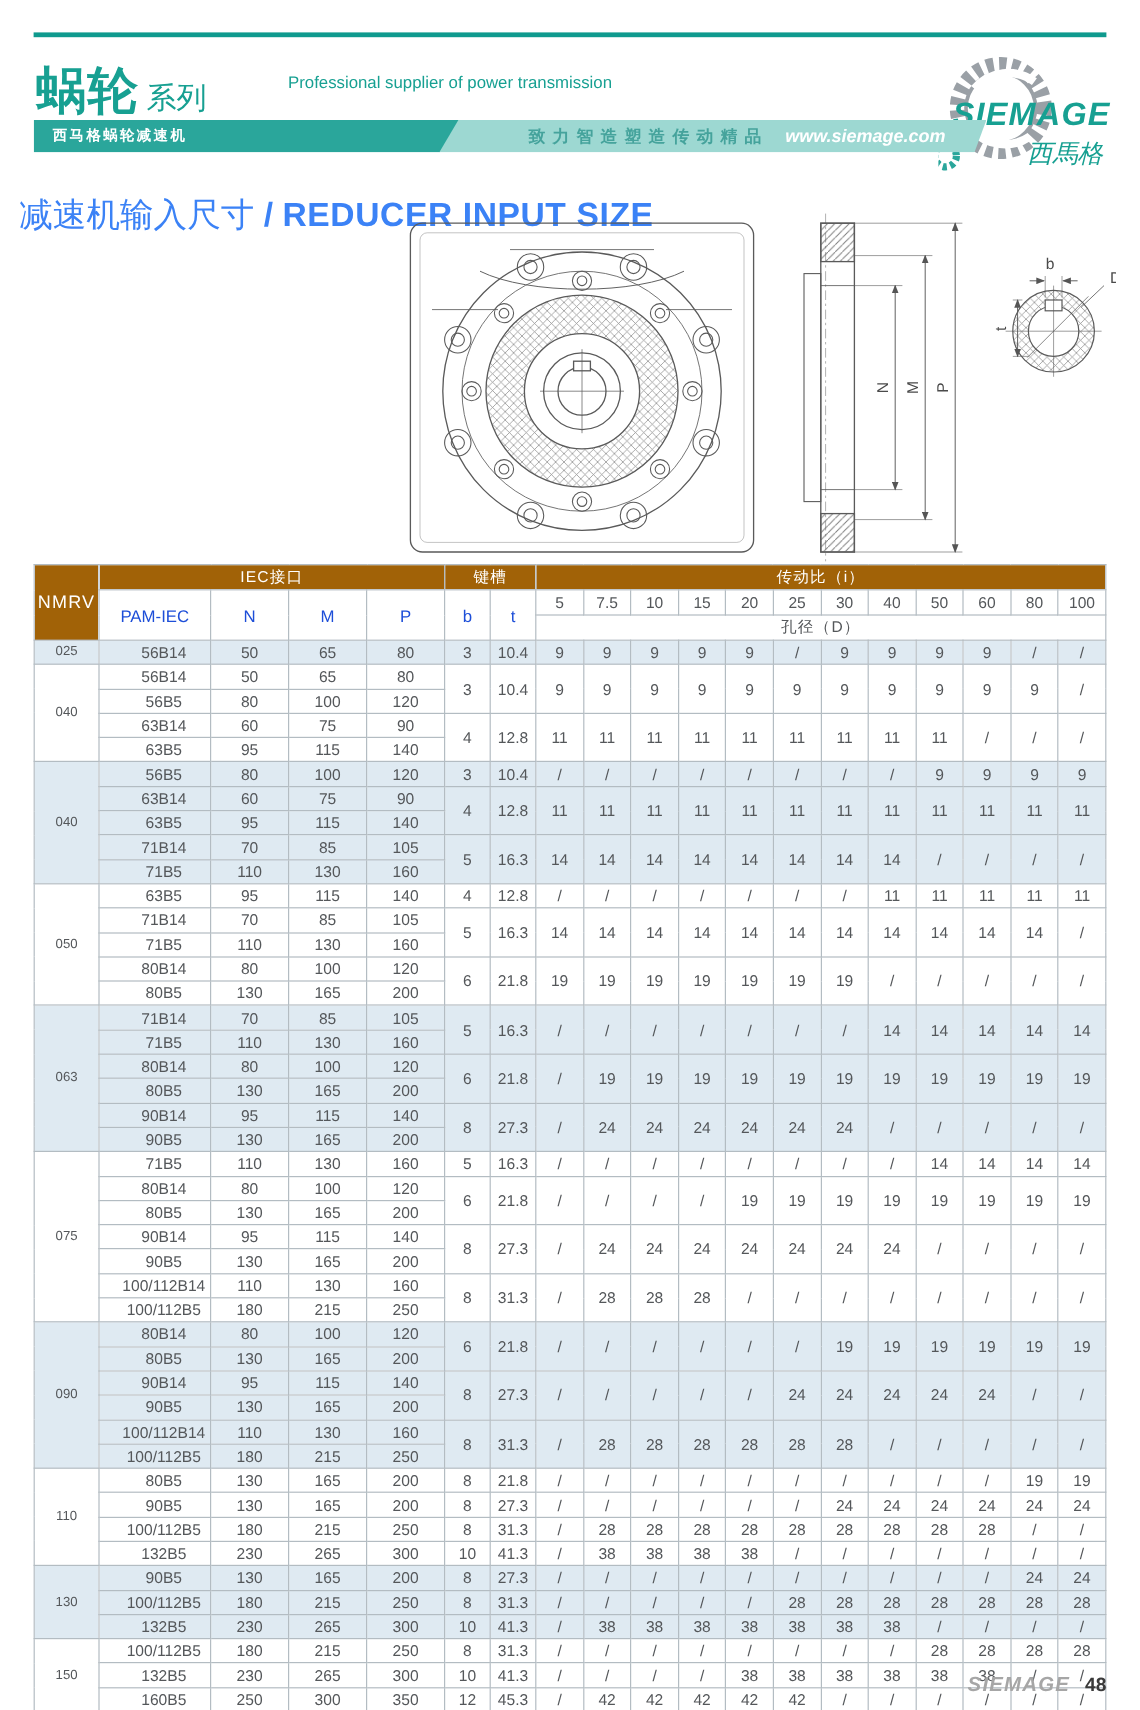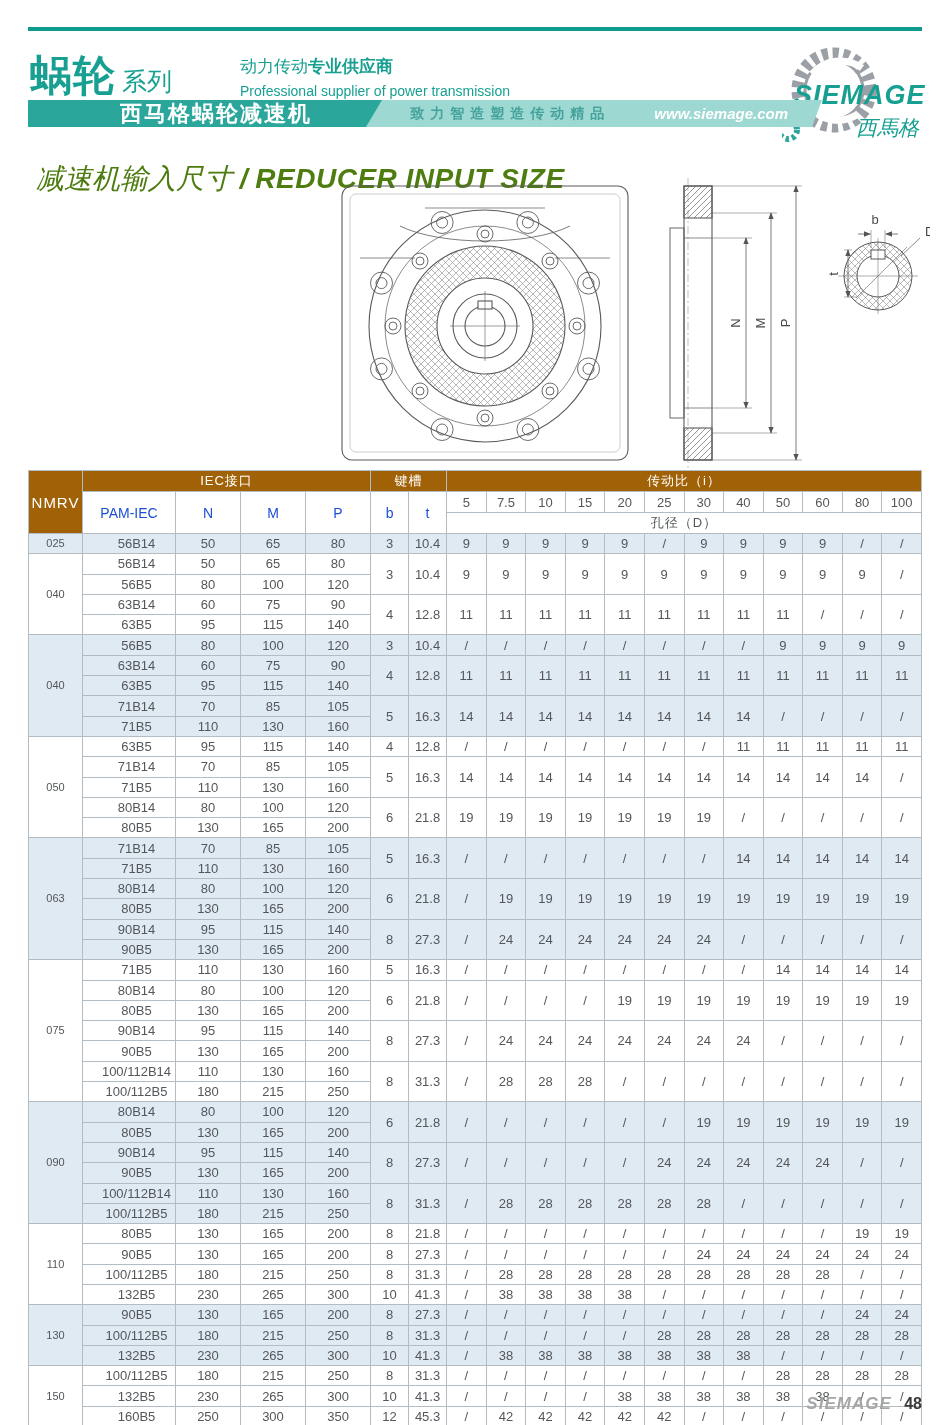--- a/index.html
+++ b/index.html
@@ -17,31 +17,31 @@
   .tagline-zh b{font-weight:bold;}
   .tagline-en{font-size:14px;margin-top:5px;}
   .logo{left:782px;top:38px;width:160px;height:105px;}
   .logo svg{position:absolute;left:0;top:0;}
   .logo-word{position:absolute;left:12px;top:42px;font-size:27px;font-weight:bold;
              font-style:italic;color:#17a092;letter-spacing:1px;}
   .logo-cn{position:absolute;left:74px;top:76px;font-size:21px;color:#17a092;
            font-family:Liberation Serif, serif;font-style:italic;}
   .banner-dark{left:28px;top:100px;width:360px;height:27px;background:#2aa69b;
                clip-path:polygon(0 0,100% 0,94% 100%,0 100%);
-               color:#fff;font-size:22px;font-weight:bold;line-height:27px;
-               padding-left:16px;box-sizing:border-box;letter-spacing:2px;text-align:center;}
+               color:#fff;font-size:12px;font-weight:bold;line-height:27px;
+               padding-left:16px;box-sizing:border-box;letter-spacing:2px;}
   .banner-light{left:366px;top:100px;width:456px;height:27px;background:#9dd8d2;
                 clip-path:polygon(16px 0,100% 0,calc(100% - 10px) 100%,0 100%);
                 display:flex;align-items:center;justify-content:flex-end;
-                gap:44px;padding-right:34px;box-sizing:border-box;}
+                gap:14px;padding-right:34px;box-sizing:border-box;}
   .slogan{color:#45a39c;font-size:14px;letter-spacing:6px;font-weight:bold;}
   .url{color:#ffffff;font-size:15px;font-weight:bold;font-style:italic;}
 
   
-  .page-title{left:36px;top:160px;color:#4d7c0f;white-space:nowrap;font-style:italic;}
+  .page-title{left:16px;top:160px;color:#3b82f6;white-space:nowrap;}
   .t-zh{font-size:28px;}
   .t-sep{font-size:28px;font-weight:bold;}
   .t-en{font-size:28px;font-weight:bold;letter-spacing:0.5px;}
 
   
   .drawing{left:330px;top:168px;width:600px;height:300px;}
 
   
   table.sizes{position:absolute;left:28px;top:470px;width:894px;
               border-collapse:collapse;table-layout:fixed;
@@ -72,21 +72,20 @@
 
 <div class="page">
 
   <div class="abs top-rule"></div>
 
   <div class="abs series">
     <span class="series-main">蜗轮</span><span class="series-sub">系列</span>
   </div>
 
   <div class="abs tagline">
-    <div class="tagline-zh"><span>动力传动</span><b>专业供应商</b></div>
     <div class="tagline-en">Professional supplier of power transmission</div>
   </div>
 
   <div class="abs logo">
     <svg width="160" height="105" viewBox="0 0 160 105">
       <circle cx="52" cy="52" r="36" fill="none" stroke="#9aa0a6" stroke-width="13" stroke-dasharray="6 4.5"></circle>
       <circle cx="52" cy="52" r="29" fill="none" stroke="#9aa0a6" stroke-width="3"></circle>
       <path d="M80,30 A37,37 0 0 0 30,36" fill="none" stroke="#ffffff" stroke-width="7"></path>
       <path d="M28,70 A37,37 0 0 0 76,76" fill="none" stroke="#ffffff" stroke-width="7"></path>
       <circle cx="6" cy="92" r="9" fill="none" stroke="#2aa69b" stroke-width="6" stroke-dasharray="3.5 3"></circle>

